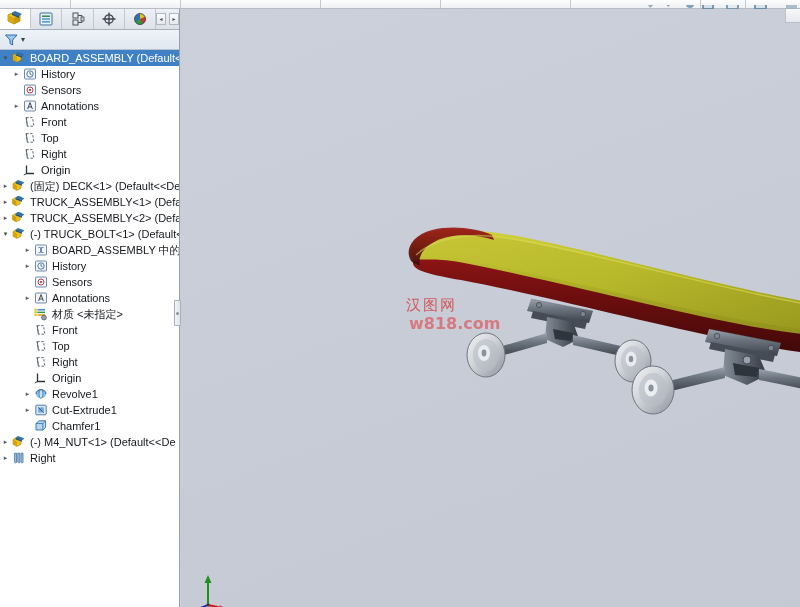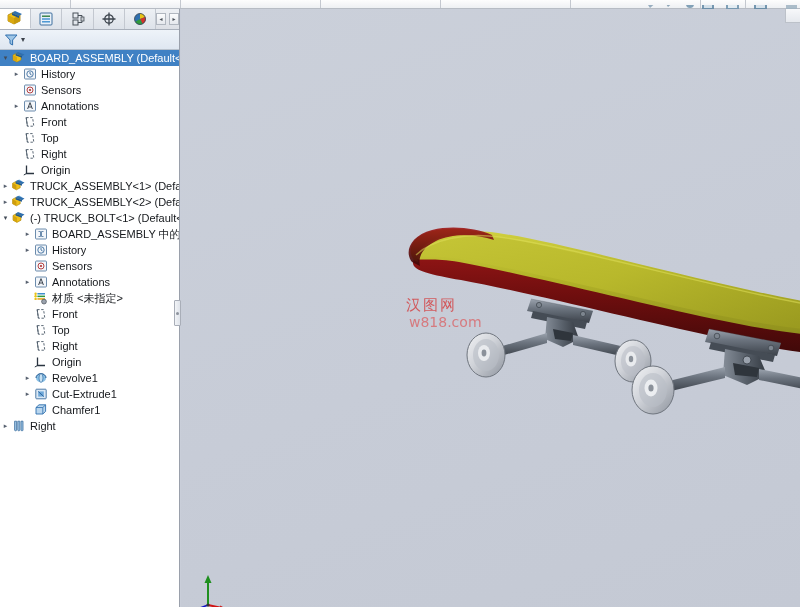--- a/index.html
+++ b/index.html
@@ -145,21 +145,21 @@
     position: absolute; left: 225px; top: 287px;
     font-family: "DejaVu Sans", sans-serif;
     font-size: 15px; font-weight: normal;
     color: rgba(214,40,40,0.70);
     letter-spacing: 2px;
     white-space: nowrap;
   }
   .wm-faint-url {
     position: absolute; left: 228px; top: 305px;
     font-family: "DejaVu Sans", sans-serif;
-    font-size: 14px; font-weight: normal;
+    font-size: 16px; font-weight: bold;
     color: rgba(225,55,55,0.55);
     white-space: nowrap;
     text-align: right;
   }
 
   
   .triad { position: absolute; left: 15px; top: 562px; width: 46px; height: 40px; }
 </style>
 </head>
 <body>
@@ -346,20 +346,33 @@
               <path d="M3.5 10.5 L0.8 12" stroke="#2a3440" stroke-width="1"></path>
             </svg>
           </div>
           <div class="lbl">Origin</div>
         </div>
         <div class="trow">
           <div style="width: 0px; flex: 0 0 0px;"></div>
           <div class="arrow">▸</div>
           <div class="ico">
             <svg width="14" height="14" viewBox="0 0 14 14">
+              <path d="M1 4.5 L5 2.3 L9 4.5 L9 9.2 L5 11.4 L1 9.2 Z" fill="#f0c018" stroke="#a8820a" stroke-width="0.6"></path>
+              <path d="M1 4.5 L5 6.7 L5 11.4 L1 9.2 Z" fill="#d4a40e"></path>
+              <path d="M6 1 L12.5 3.5 L10 5.2 L3.6 2.8 Z" fill="#2f6fae"></path>
+              <path d="M3.6 2.8 L10 5.2 L10 6.8 L3.6 4.4 Z" fill="#1d5690"></path>
+            </svg>
+          </div>
+          <div class="lbl">(固定) DECK&lt;1&gt;  (Default&lt;&lt;De</div>
+        </div>
+        <div class="trow">
+          <div style="width: 0px; flex: 0 0 0px;"></div>
+          <div class="arrow">▸</div>
+          <div class="ico">
+            <svg width="14" height="14" viewBox="0 0 14 14">
               <path d="M0.6 4.2 L4.4 2.2 L8.2 4.2 L8.2 8.8 L4.4 10.8 L0.6 8.8 Z" fill="#f0c018" stroke="#a8820a" stroke-width="0.6"></path>
               <path d="M0.6 4.2 L4.4 6.2 L4.4 10.8 L0.6 8.8 Z" fill="#cf9d0c"></path>
               <path d="M3.4 2.2 L7.2 0.6 L10.6 2.4 L7 4 Z" fill="#63a8dd" opacity="0.85"></path>
               <path d="M6 1 L12.5 3.5 L10 5.2 L3.6 2.8 Z" fill="#2f6fae"></path>
               <path d="M3.6 2.8 L10 5.2 L10 6.8 L3.6 4.4 Z" fill="#1d5690"></path>
             </svg>
           </div>
           <div class="lbl">TRUCK_ASSEMBLY&lt;1&gt;  (Defaul</div>
         </div>
         <div class="trow">
@@ -523,20 +536,33 @@
         <div class="trow">
           <div style="width: 22px; flex: 0 0 22px;"></div>
           <div class="arrow"></div>
           <div class="ico">
             <svg width="14" height="14" viewBox="0 0 14 14">
               <path d="M2 11 L2 4.5 L5 1.8 L11.6 1.8 L11.6 8.4 L8.8 11 Z" fill="#b9d6ee" stroke="#2f6fae" stroke-width="0.9"></path>
               <path d="M2 4.5 L8.8 4.5 L8.8 11 M8.8 4.5 L11.6 1.8" fill="none" stroke="#2f6fae" stroke-width="0.8"></path>
             </svg>
           </div>
           <div class="lbl">Chamfer1</div>
+        </div>
+        <div class="trow">
+          <div style="width: 0px; flex: 0 0 0px;"></div>
+          <div class="arrow">▸</div>
+          <div class="ico">
+            <svg width="14" height="14" viewBox="0 0 14 14">
+              <path d="M1 4.5 L5 2.3 L9 4.5 L9 9.2 L5 11.4 L1 9.2 Z" fill="#f0c018" stroke="#a8820a" stroke-width="0.6"></path>
+              <path d="M1 4.5 L5 6.7 L5 11.4 L1 9.2 Z" fill="#d4a40e"></path>
+              <path d="M6 1 L12.5 3.5 L10 5.2 L3.6 2.8 Z" fill="#2f6fae"></path>
+              <path d="M3.6 2.8 L10 5.2 L10 6.8 L3.6 4.4 Z" fill="#1d5690"></path>
+            </svg>
+          </div>
+          <div class="lbl">(-) M4_NUT&lt;1&gt;  (Default&lt;&lt;De</div>
         </div>
         <div class="trow">
           <div style="width: 0px; flex: 0 0 0px;"></div>
           <div class="arrow">▸</div>
           <div class="ico">
             <svg width="14" height="14" viewBox="0 0 14 14">
               <path d="M2.6 2.2 L4.6 2.2 L4.6 11.2 C4.6 12, 2.6 12, 2.6 11.2 Z" fill="#9fc6e6" stroke="#3d6e9e" stroke-width="0.8"></path>
               <path d="M5.8 2.2 L7.8 2.2 L7.8 11.2 C7.8 12, 5.8 12, 5.8 11.2 Z" fill="#9fc6e6" stroke="#3d6e9e" stroke-width="0.8"></path>
               <path d="M9 2.2 L11 2.2 L11 11.2 C11 12, 9 12, 9 11.2 Z" fill="#9fc6e6" stroke="#3d6e9e" stroke-width="0.8"></path>
             </svg>

